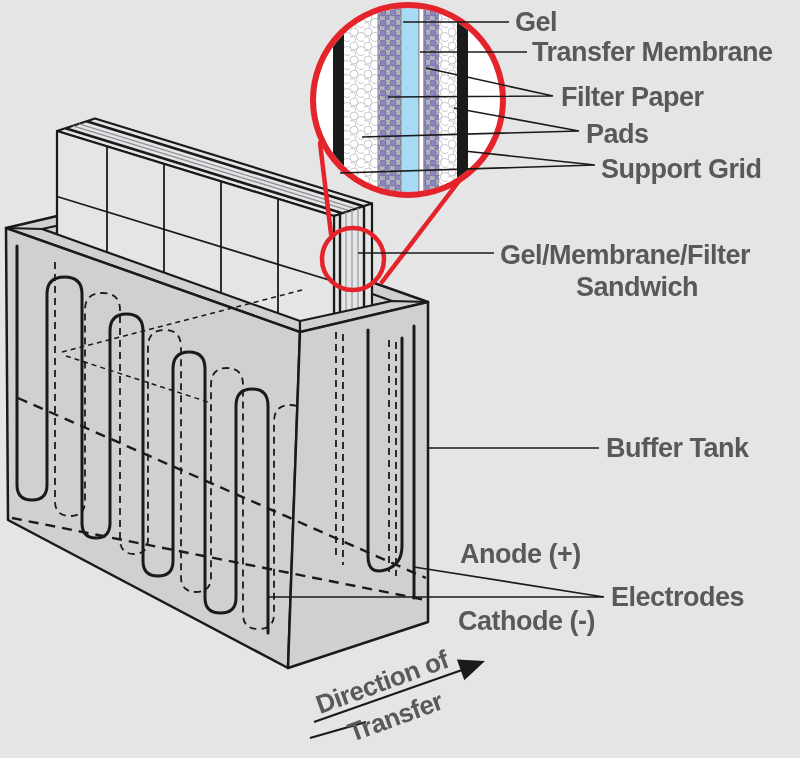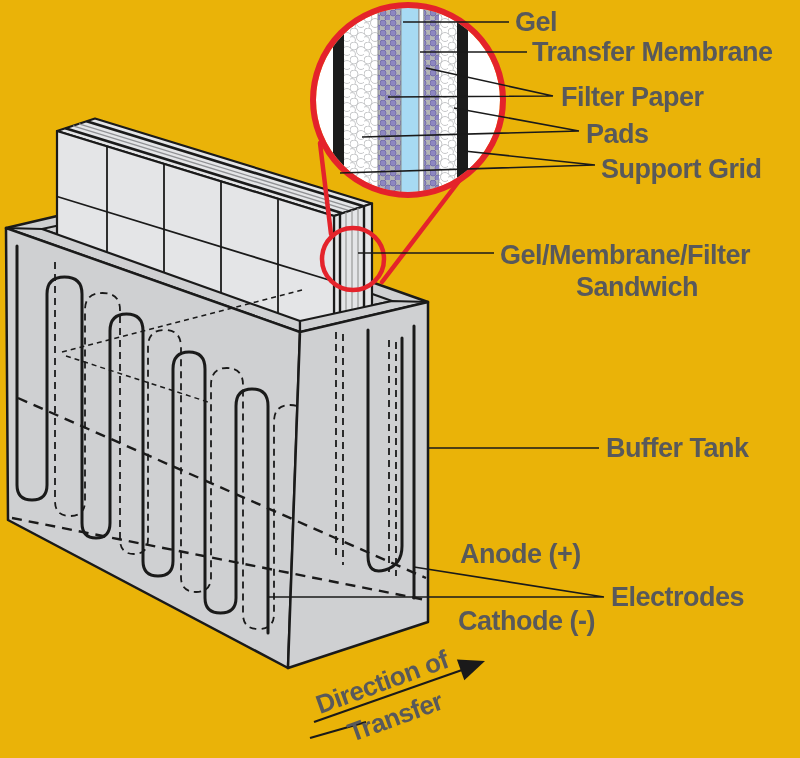--- a/index.html
+++ b/index.html
@@ -1,16 +1,16 @@
 <!DOCTYPE html>
 <html style="--accent-red: #E4232B; --text-gray: #58595B; --ink: #1A1A1A; --tank-gray: #CFD0D2; --sandwich-gray: #E4E5E7; --gel-blue: #A7DAF3; --membrane-white: #FFFFFF; --filter-bg: #B4B5B7; --filter-dot: #8D87C1; --filter-dot-edge: #6C66A6; --bubble-outline: #C6C7C9; --layer-edge: #8A8B8D;"><head>
 <meta charset="utf-8">
 <style>
   html,body{margin:0;padding:0;background:#fff;}
-  .stage{position:relative;width:800px;height:758px;background:#eab308;overflow:hidden;
+  .stage{position:relative;width:800px;height:758px;background:#e5e5e5;overflow:hidden;
          font-family:"Liberation Sans", sans-serif;}
   svg{display:block;}
   .lbl{font-family:"Liberation Sans", sans-serif;font-weight:bold;font-size:27px;
        fill:var(--text-gray);letter-spacing:-0.5px;}
   .lbl-rot{font-family:"Liberation Sans", sans-serif;font-weight:bold;font-size:26px;
        fill:var(--text-gray);letter-spacing:-0.5px;}
   .tankfill{fill:var(--tank-gray);stroke:var(--ink);stroke-width:2.5;stroke-linejoin:round;}
   .bandfill{fill:var(--tank-gray);stroke:var(--ink);stroke-width:2.2;stroke-linejoin:round;}
   .sandfill{fill:var(--sandwich-gray);stroke:var(--ink);stroke-width:2.2;stroke-linejoin:round;}
   .wire{fill:none;stroke:var(--ink);stroke-width:3;stroke-linecap:round;}

